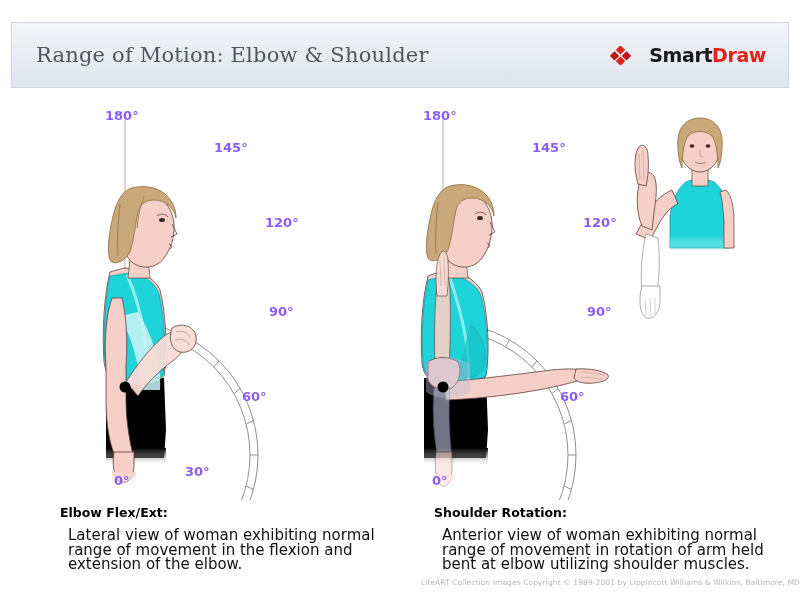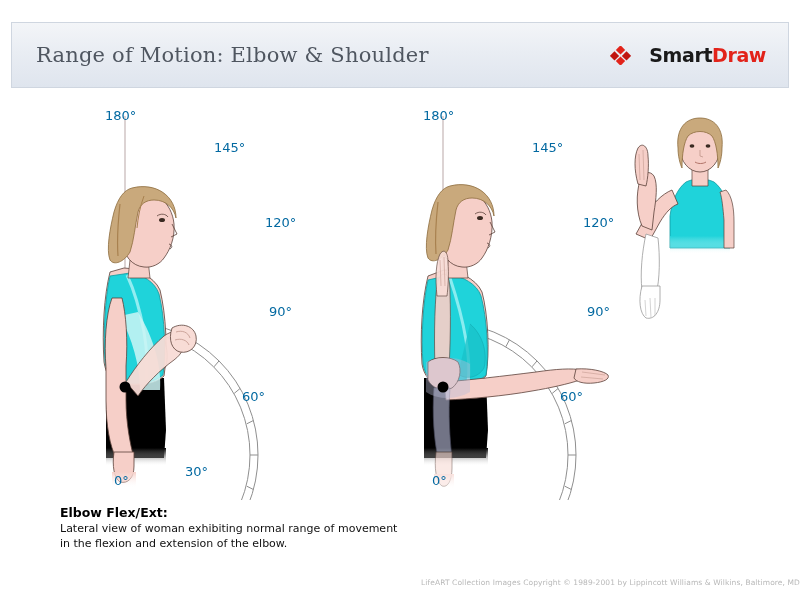--- a/index.html
+++ b/index.html
@@ -37,33 +37,33 @@
   
   .panel{position:absolute;top:100px;height:400px;}
   .panel.left{left:14px;width:386px;}
   .panel.right{left:400px;width:386px;}
 
   .fig{position:absolute;left:0;top:0;width:386px;height:400px;}
 
   
   .deg{
     position:absolute;font-family:"DejaVu Sans", sans-serif;
-    font-size:13px;font-weight:normal;color:#0369a1;white-space:nowrap;
+    font-size:13px;font-weight:bold;color:#8b5cf6;white-space:nowrap;
   }
 
   
   .caption{position:absolute;width:350px;}
   .caption.left{left:60px;top:505px;}
   .caption.right{left:434px;top:505px;}
   .caption h3{
     margin:0 0 2px 0;font-size:12.5px;font-weight:bold;color:#000;
     font-family:"DejaVu Sans", sans-serif;
   }
   .caption p{
-    margin:0;font-size:11px;line-height:14.5px;color:#111;
+    margin:8px;font-size:15px;line-height:14.5px;color:#111;
     font-family:"DejaVu Sans", sans-serif;
   }
 
   .footer{
     position:absolute;left:0;top:578px;width:800px;text-align:right;
     font-size:7.5px;color:#b8b8b8;font-family:"DejaVu Sans", sans-serif;
     letter-spacing:.1px;
   }
 </style>
 </head>
@@ -349,16 +349,20 @@
     <div class="deg" style="left:187px;top:204px;">90°</div>
     <div class="deg" style="left:160px;top:289px;">60°</div>
     <div class="deg" style="left:32px;top:373px;">0°</div>
   </div>
 
   <div class="caption left">
     <h3>Elbow Flex/Ext:</h3>
     <p>Lateral view of woman exhibiting normal range of movement in the flexion and extension of the elbow.</p>
   </div>
 
+  <div class="caption right">
+    <h3>Shoulder Rotation:</h3>
+    <p>Anterior view of woman exhibiting normal range of movement in rotation of arm held bent at elbow utilizing shoulder muscles.</p>
+  </div>
 
   <div class="footer">LifeART Collection Images Copyright © 1989-2001 by Lippincott Williams &amp; Wilkins, Baltimore, MD</div>
 
 </div>
 
 </body></html>

